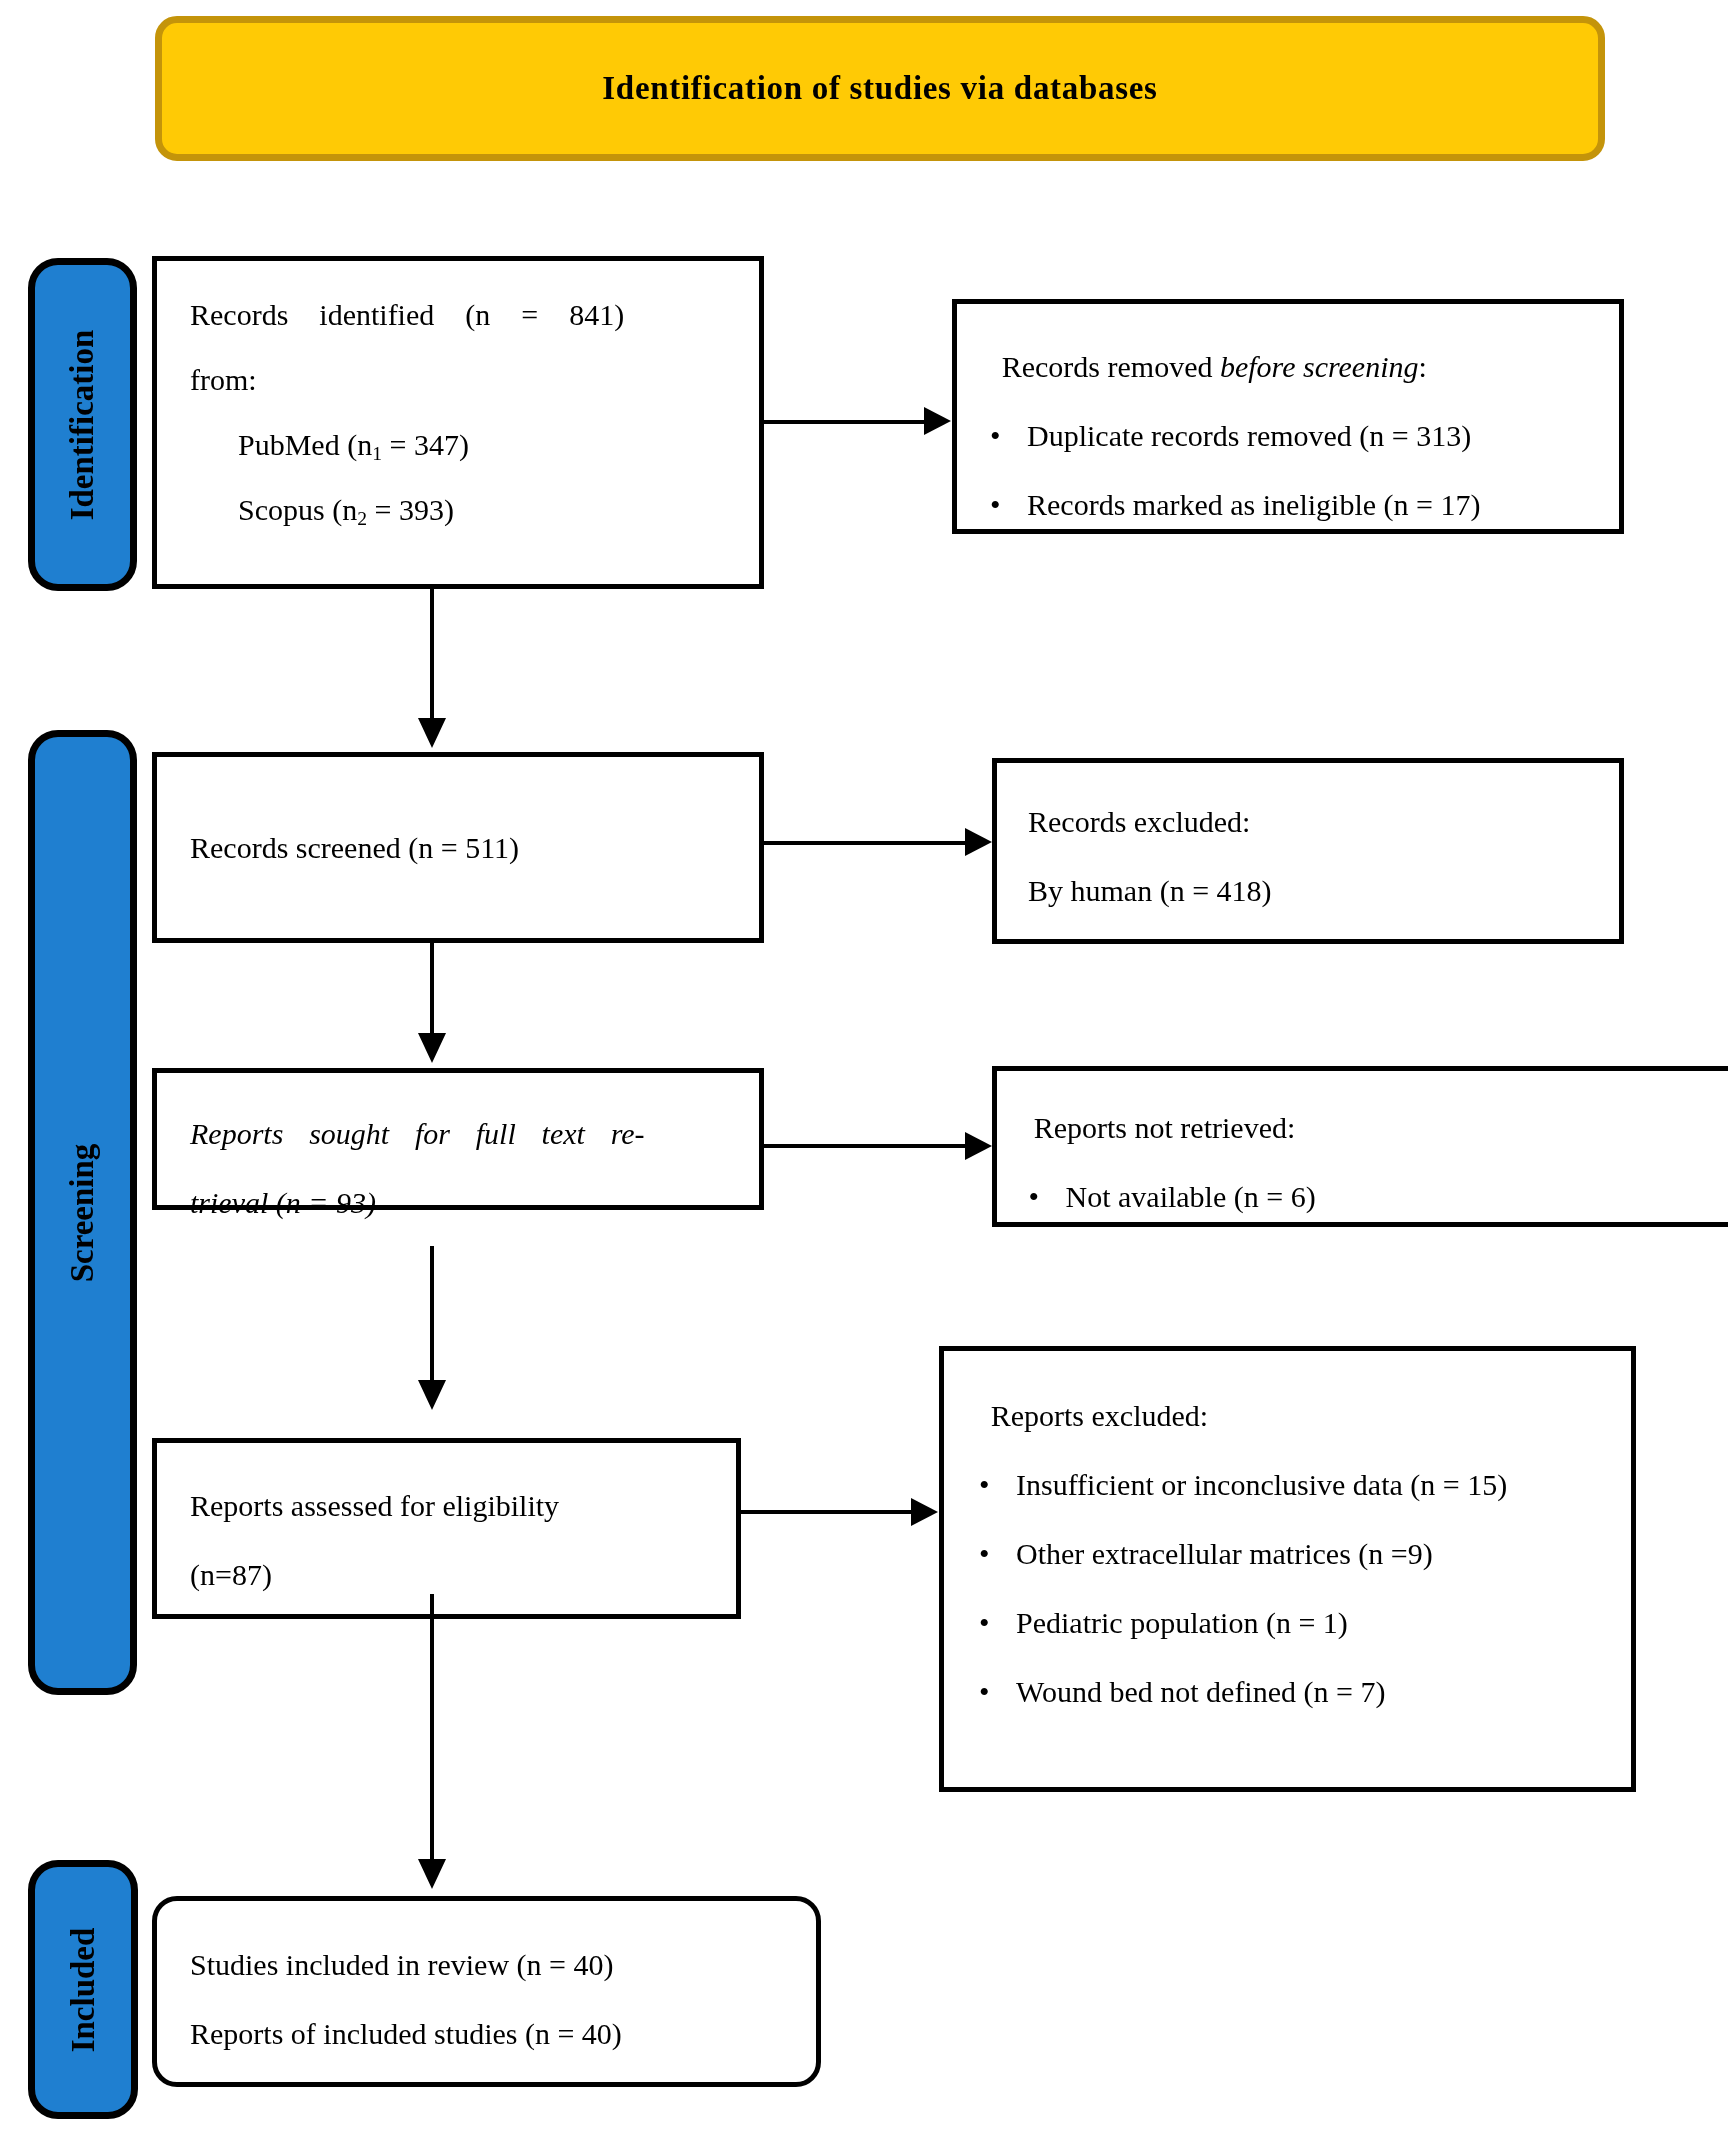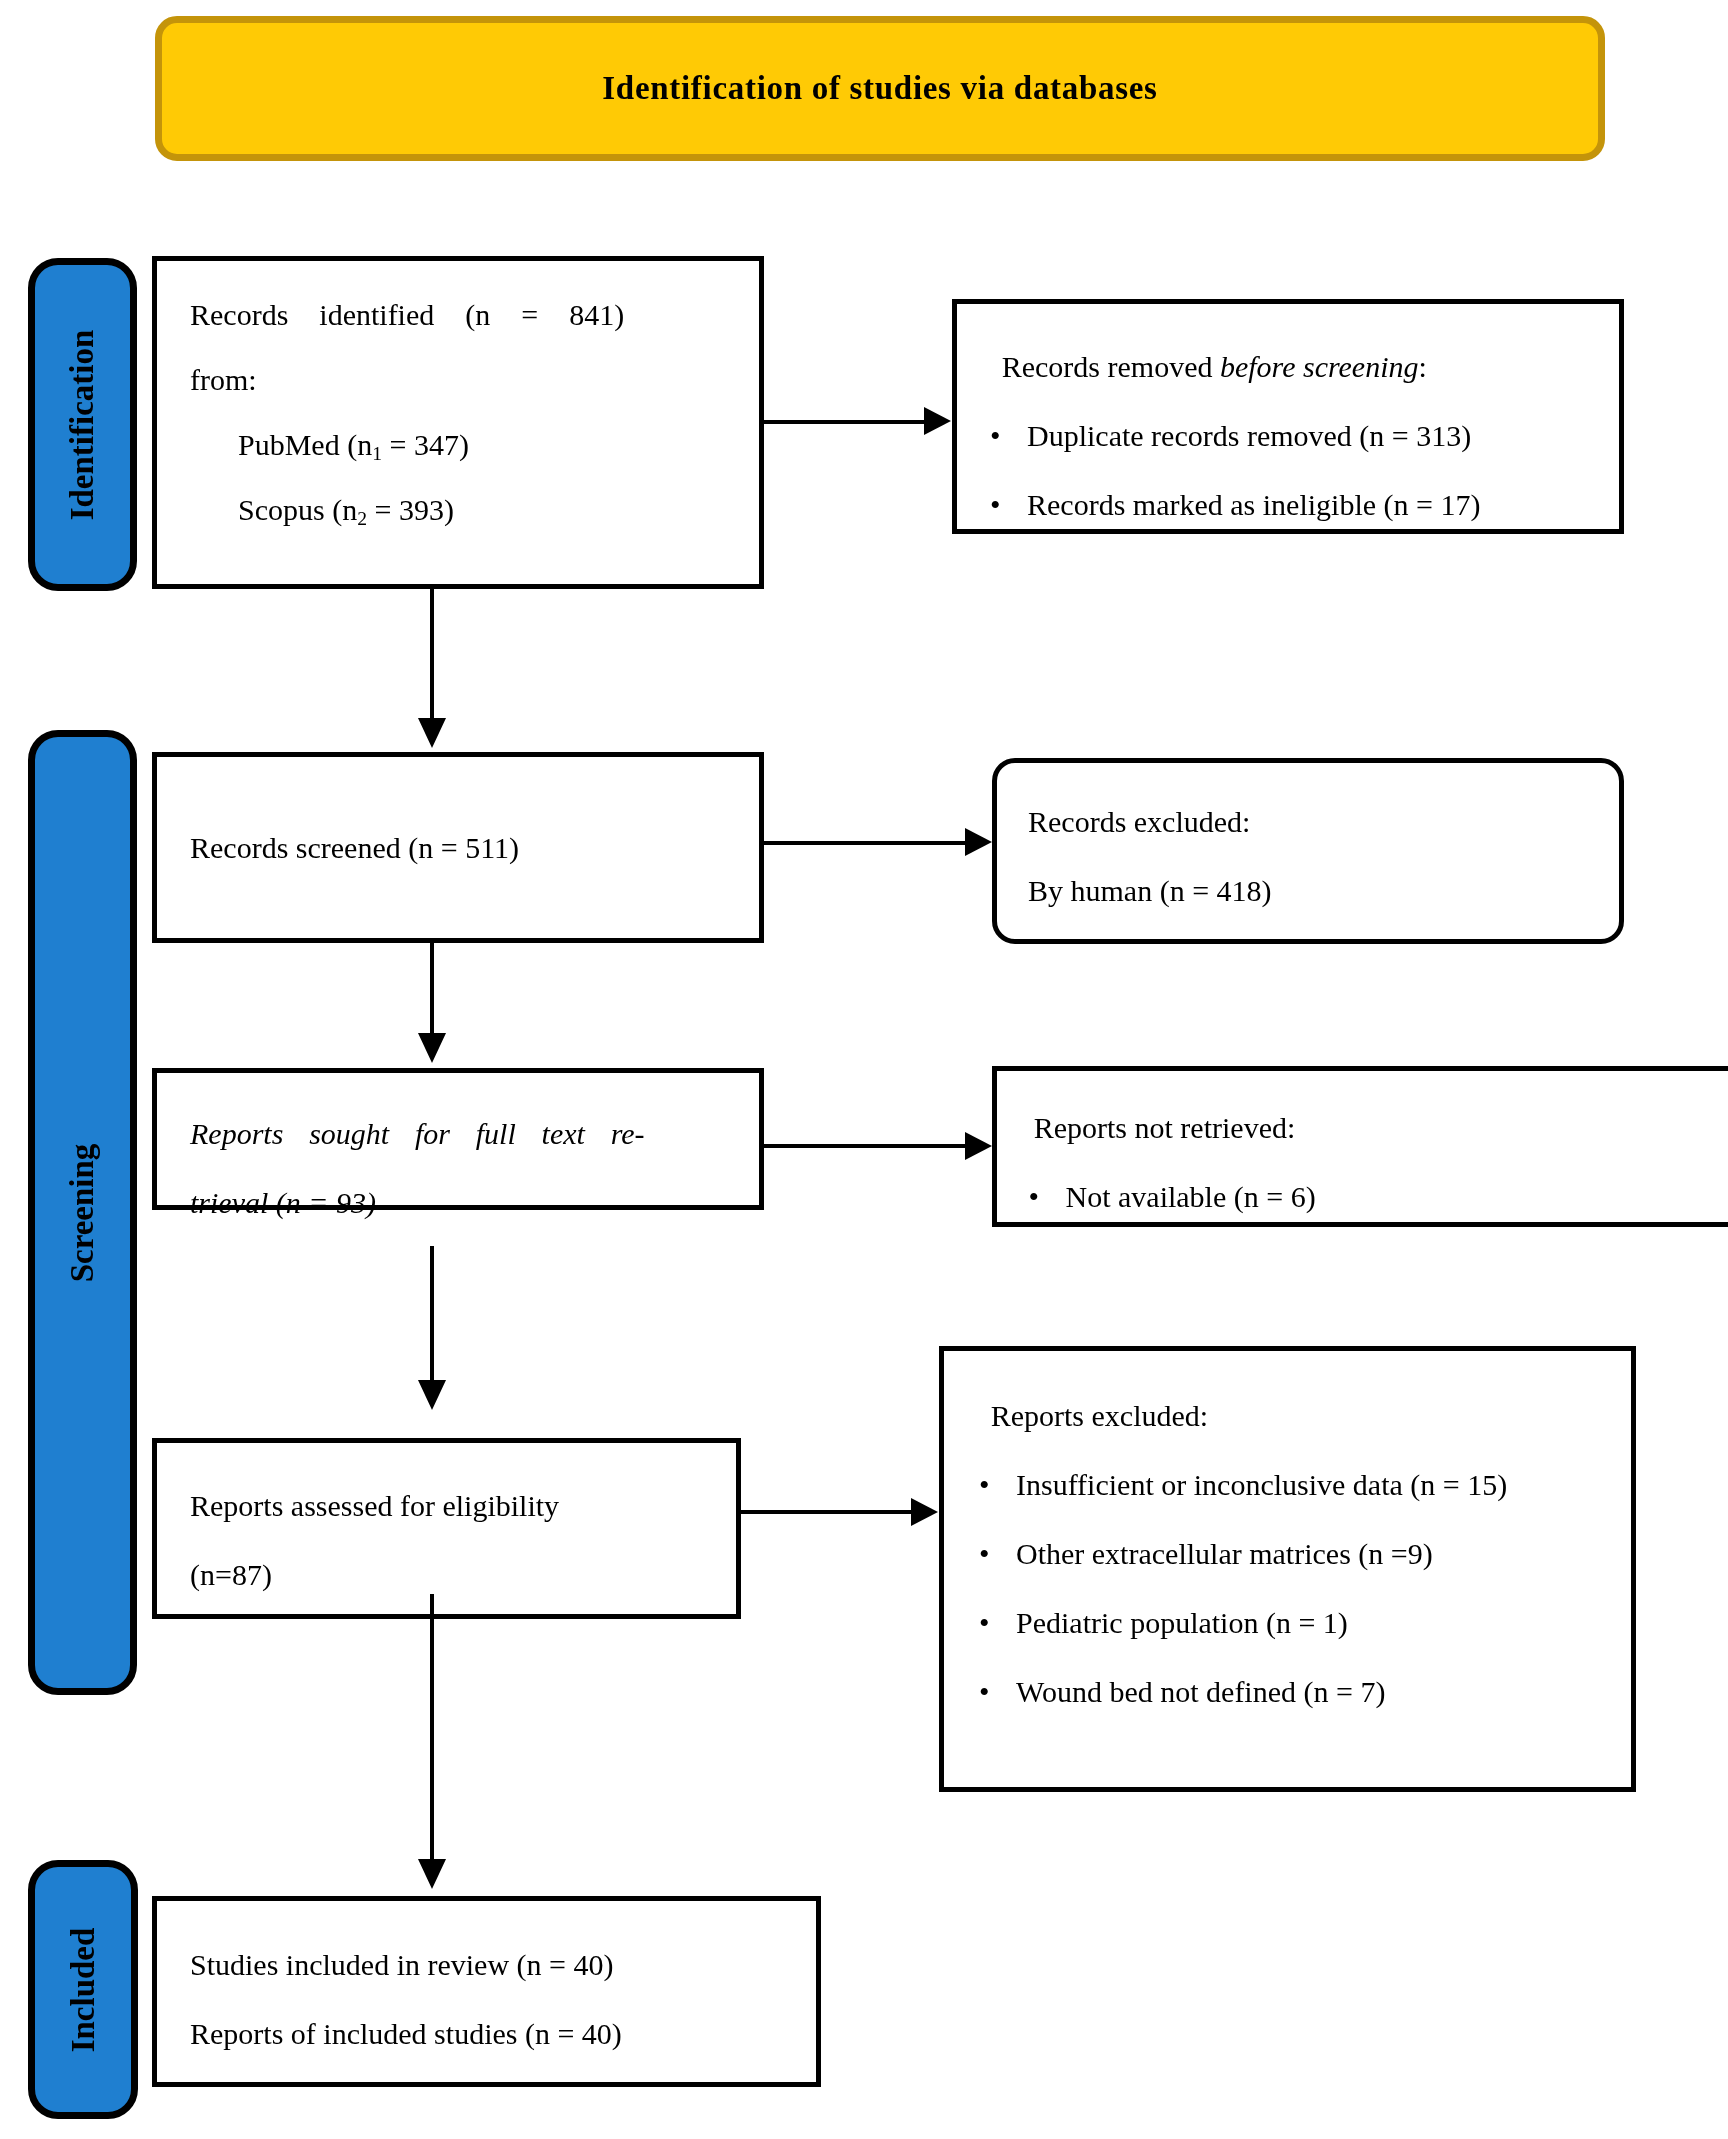--- a/index.html
+++ b/index.html
@@ -89,21 +89,21 @@
   <div class="bullet">
       <span class="marker">•</span>
       <span class="btext">Records marked as ineligible (n = 17)</span>
     </div>
 </div>
 
 <div class="box" style="left:152px;top:752px;width:612px;height:191px;display:flex;align-items:center;padding-left:33px;">
   <span>Records screened (n = 511)</span>
 </div>
 
-<div class="box" style="left:992px;top:758px;width:632px;height:186px;padding:23.5px 16.3px 0 31px;line-height:69px;border-radius:23px;">
+<div class="box" style="left:992px;top:758px;width:632px;height:186px;padding:23.5px 16.3px 0 31px;line-height:69px;">
   <div>Records excluded:</div>
   <div>By human (n = 418)</div>
 </div>
 
 <div class="box" style="left:152px;top:1068px;width:612px;height:142px;padding:26px 25px 0 33px;line-height:69px;font-style:italic;">
   <div class="jspace2">Reports sought for full text re-</div>
   <div>trieval (n = 93)</div>
 </div>
 
 <div class="box" style="left:992px;top:1066px;width:742px;height:161px;padding:22px 16.3px 0 27.5px;line-height:69px;">
@@ -132,21 +132,21 @@
   <div class="bullet">
       <span class="marker">•</span>
       <span class="btext">Pediatric population (n = 1)</span>
     </div>
   <div class="bullet">
       <span class="marker">•</span>
       <span class="btext">Wound bed not defined (n = 7)</span>
     </div>
 </div>
 
-<div class="box" style="left:152px;top:1896px;width:669px;height:191px;padding:29px 8px 0 33px;line-height:69px;">
+<div class="box" style="left:152px;top:1896px;width:669px;height:191px;padding:29px 8px 0 33px;line-height:69px;border-radius:25px;">
   <div>Studies included in review (n = 40)</div>
   <div>Reports of included studies (n = 40)</div>
 </div>
 
 <div>
   <div class="hline" style="left:763px;top:420px;width:166px;height:3.9px;"></div>
   <div class="head-right" style="left:924px;top:407px;"></div>
 </div>
 <div>
   <div class="hline" style="left:763px;top:841px;width:205px;height:3.9px;"></div>

